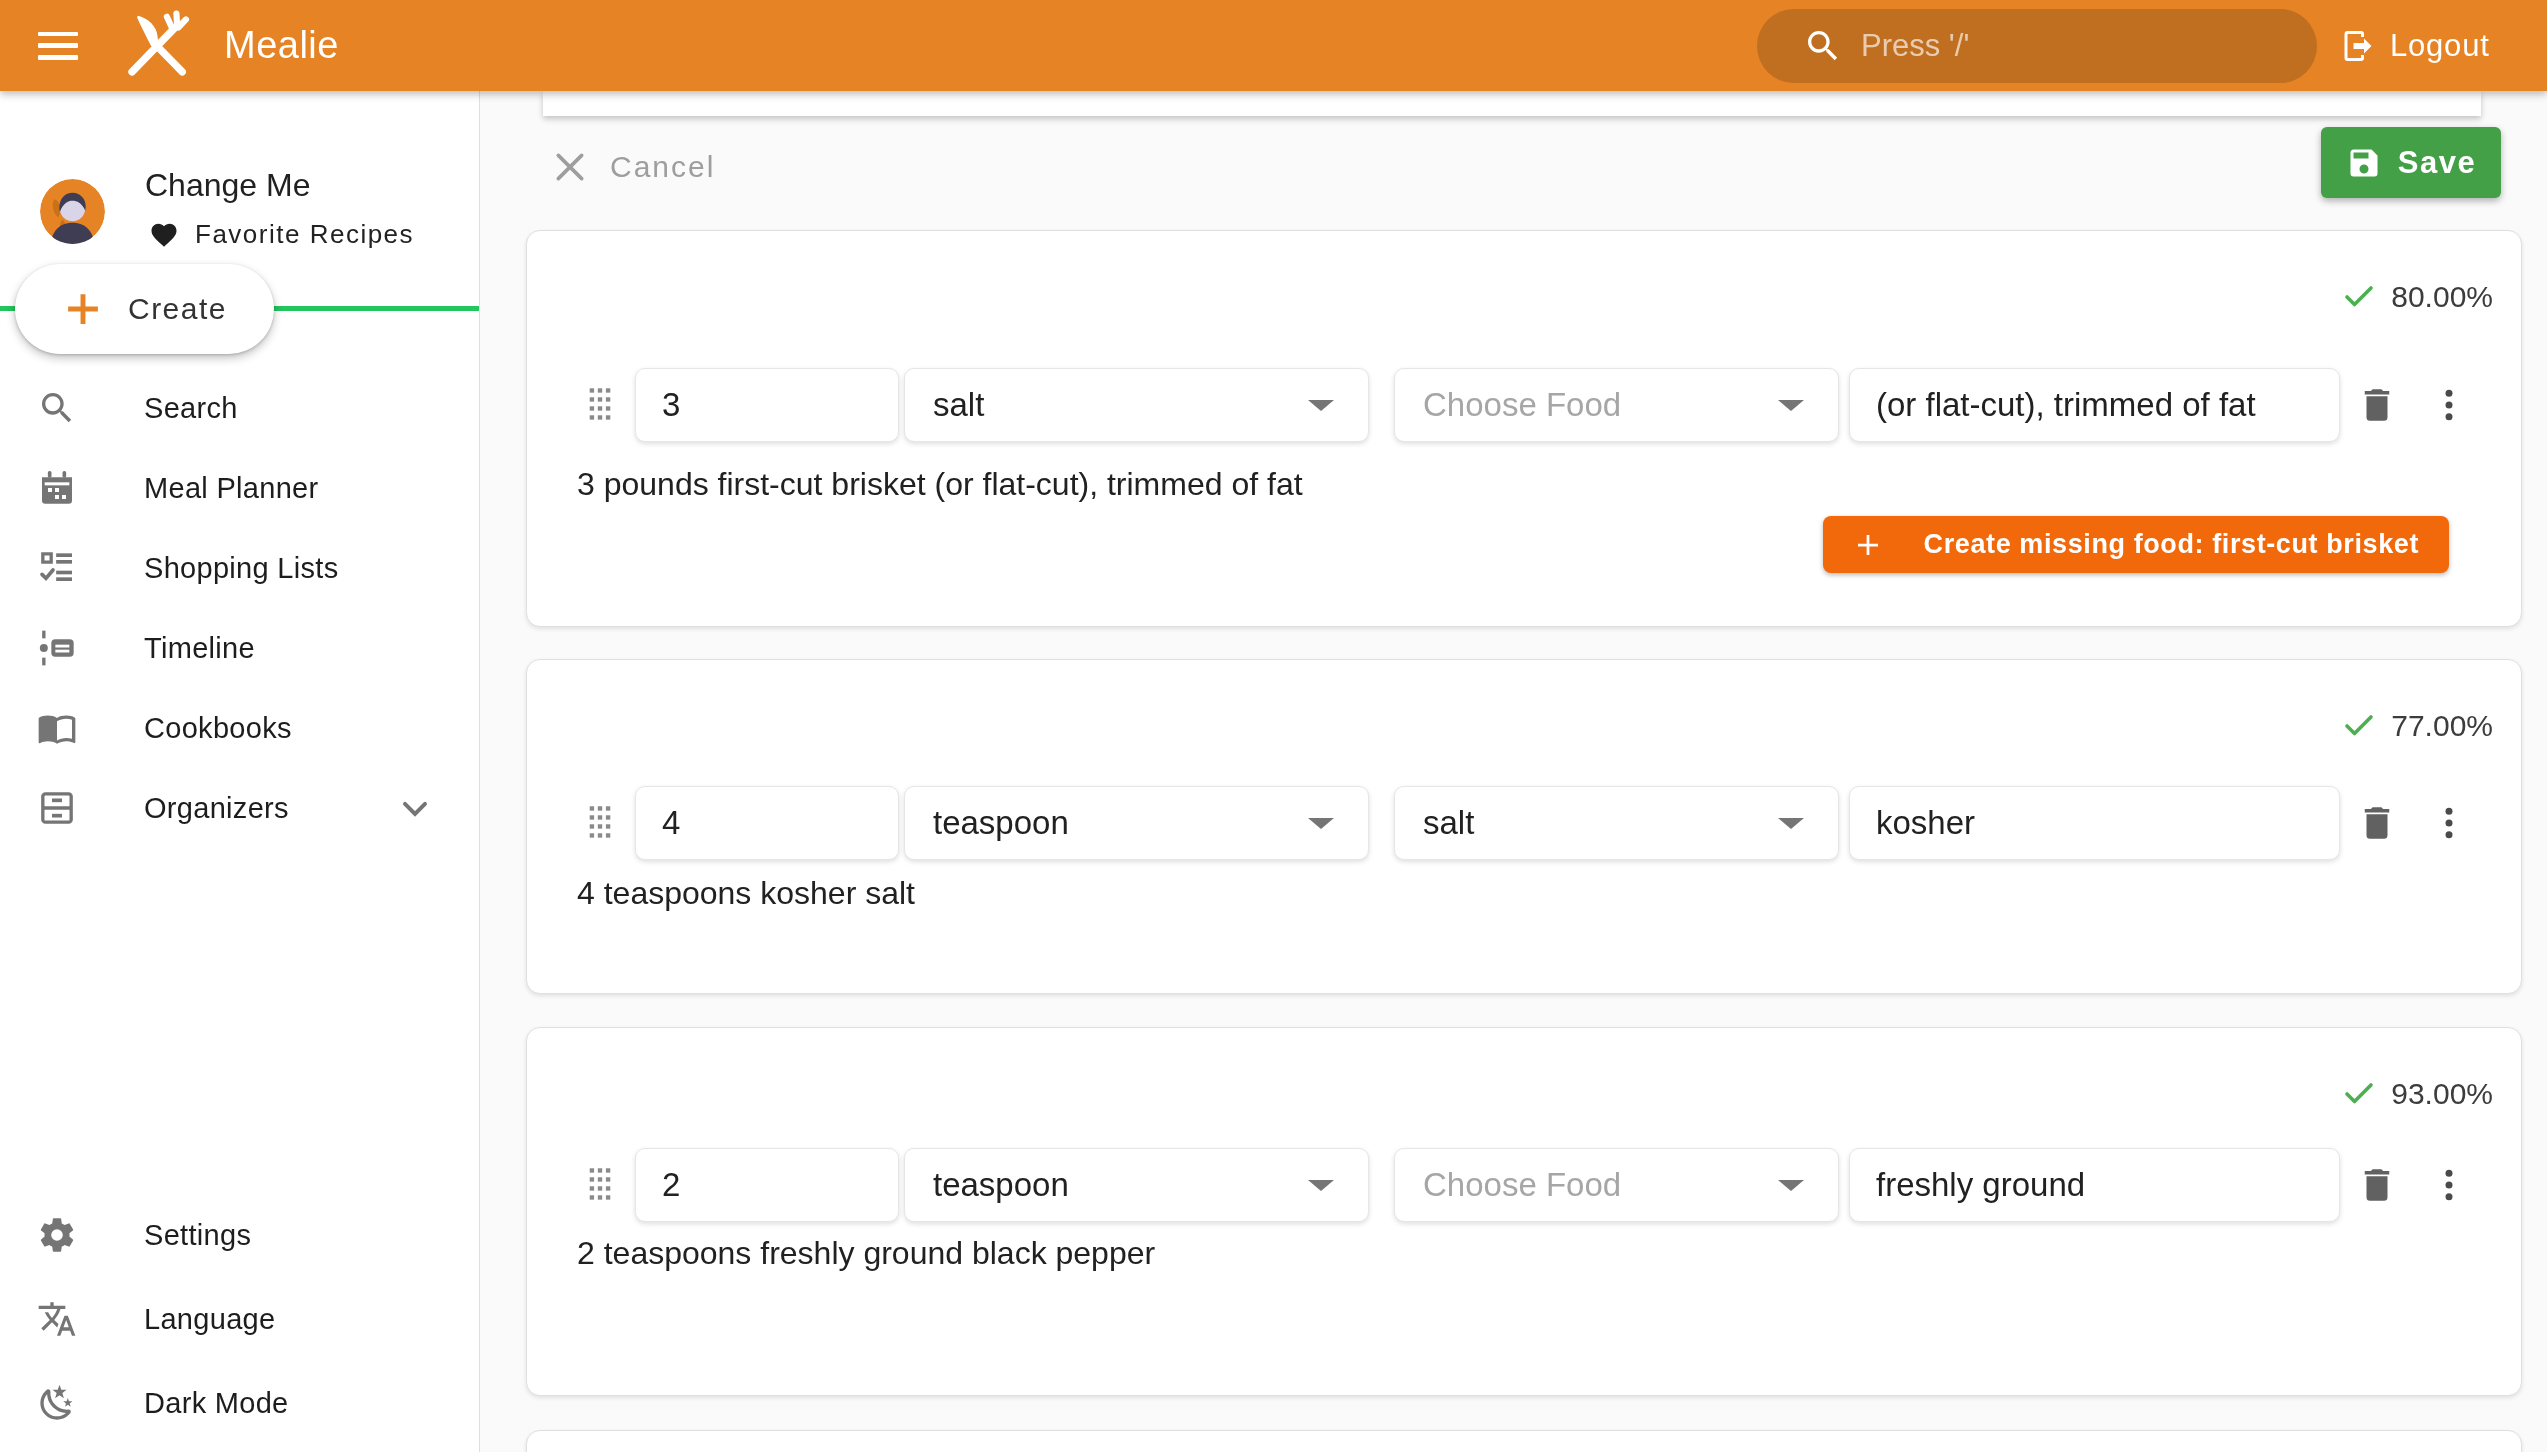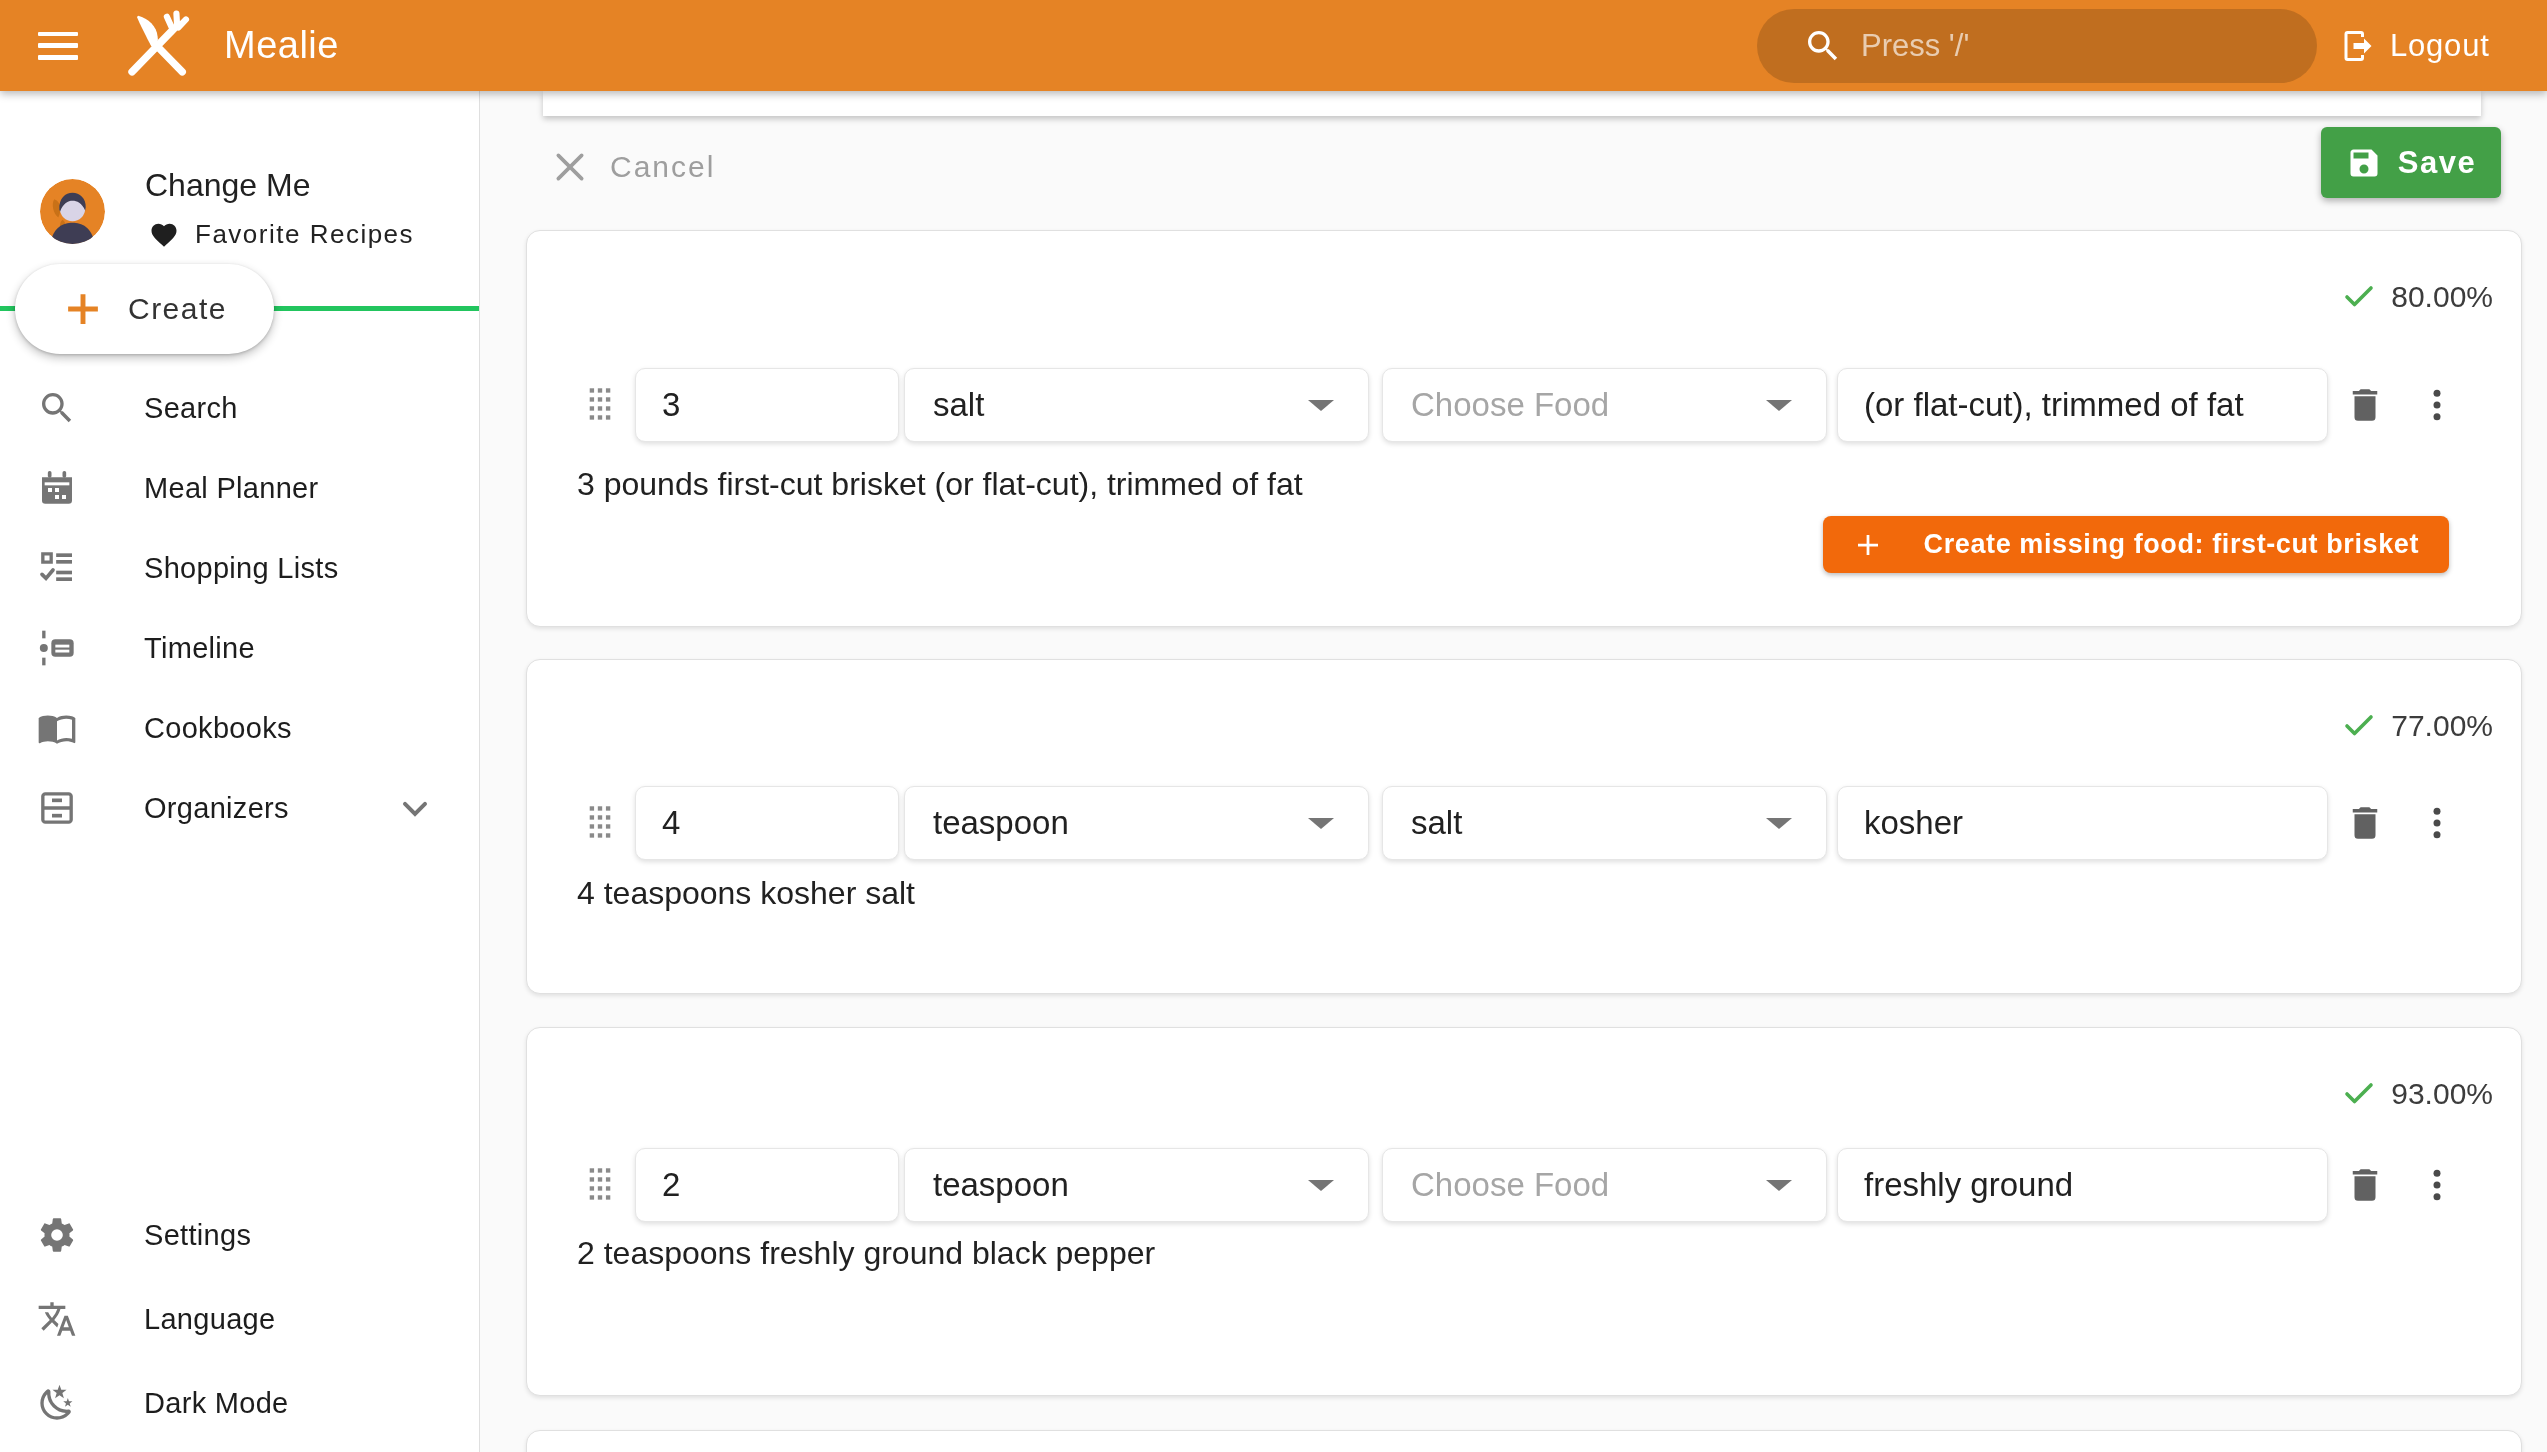--- a/index.html
+++ b/index.html
@@ -83,21 +83,21 @@
     font-size: 33px; color: #212121; }
   input.field { padding: 0 26px; outline: none; font-family: inherit; }
   .sel { padding-left: 28px; cursor: pointer; }
   .sel .val { color: #212121; }
   .sel .ph { color: #A6A6A6; }
   .tri { margin-left: auto; margin-right: 34px; width: 0; height: 0;
     border-left: 13px solid transparent; border-right: 13px solid transparent;
     border-top: 11px solid #757575; }
   .w-qty { width: 264px; }
   .w-unit { width: 465px; margin-left: 5px; }
-  .w-food { width: 445px; margin-left: 13px; }
+  .w-food { width: 445px; margin-left: 25px; }
   .w-note { width: 491px; margin-left: 10px; }
   .iconbtn { width: 50px; height: 56px; display: flex; align-items: center; justify-content: center;
     background: none; border: none; cursor: pointer; }
   .iconbtn.trash { margin-left: 12px; }
   .iconbtn.trash svg { width: 42px; height: 42px; }
   .iconbtn.kebab { margin-left: 22px; }
   .iconbtn.kebab svg { width: 40px; height: 40px; }
   .orig-text { position: absolute; left: 50px; top: var(--tt); font-size: 32px; color: #212121; }
   .action-btn { position: absolute; right: 72px; top: var(--at); height: 57px;
     background: #F2690B; border: none; border-radius: 8px; display: flex; align-items: center;

